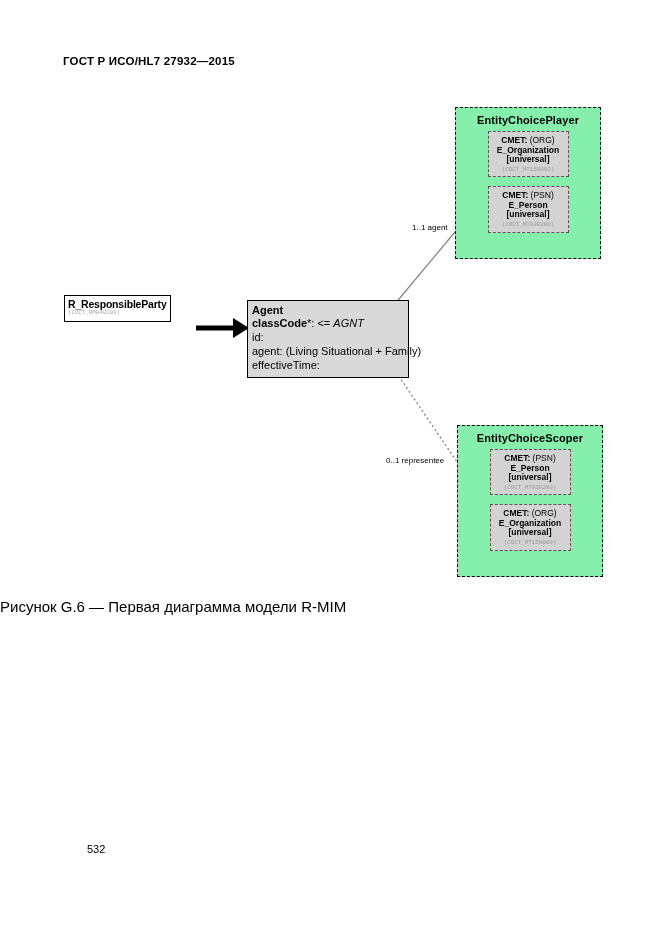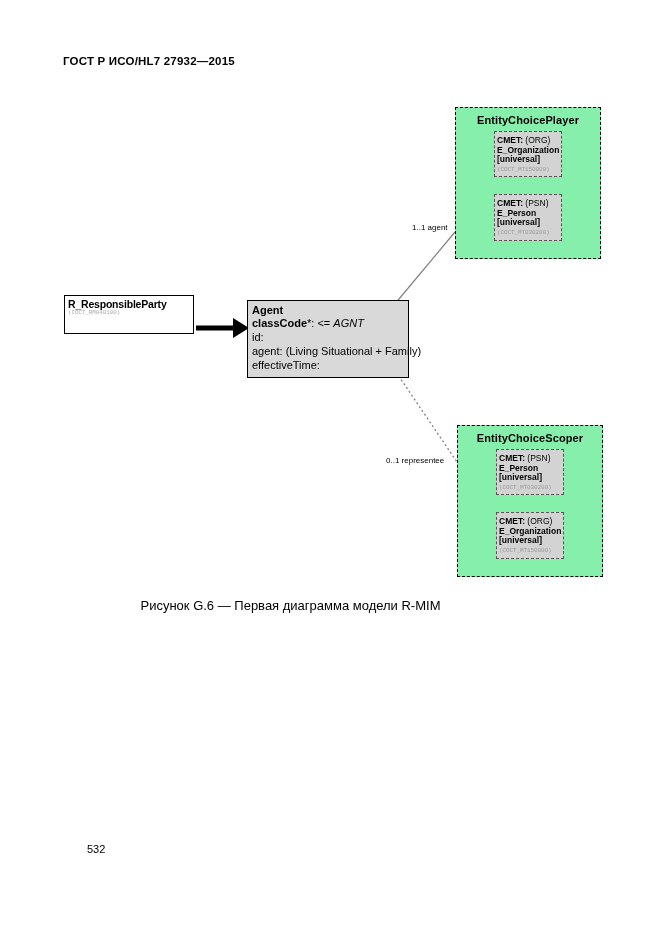--- a/index.html
+++ b/index.html
@@ -19,47 +19,48 @@
     font-size:11.5px;font-weight:bold;letter-spacing:.2px;
     white-space:nowrap;
   }
   .page-number{
     position:absolute;left:63px;top:843px;
     font-size:11px;
     padding-left:24px;
   }
   .figure-caption{
     position:absolute;left:0;top:598px;width:581px;
-    text-align:center;font-size:13px;
+    text-align:left;font-size:15px;
   }
 
   
   .canvas{position:absolute;left:0;top:0;width:661px;height:600px;}
   .canvas svg{position:absolute;left:0;top:0;}
 
   
   .choice-group{
     position:absolute;
     border:1.6px dashed #000;
     background:#86efac;
     box-sizing:border-box;
   }
   .choice-title{
     text-align:center;
     font-size:11px;font-weight:bold;
     margin-top:6px;margin-bottom:5px;
     letter-spacing:.1px;
   }
   .cmet-box{
-    margin:0 auto 17px auto;
-    width:68px;
+    margin:0 auto 9px auto;
+    width:81px;
     background:#d3d3d3;
     border:1.4px dashed #555;
     box-sizing:border-box;
     padding:4px 2px 3px 2px;
+    text-align:center;
     line-height:1.12;
   }
   .cmet-box .l1{font-size:8.5px;font-weight:bold;}
   .cmet-box .l1 .norm{font-weight:normal;}
   .cmet-box .l2{font-size:8.5px;font-weight:bold;}
   .cmet-box .l3{font-size:8.5px;font-weight:bold;}
   .cmet-box .code{
     font-family:"Liberation Mono", monospace;
     font-size:6px;color:#9a9a9a;margin-top:2px;letter-spacing:-.1px;
   }
@@ -72,25 +73,25 @@
     box-sizing:border-box;
     padding:3px 4px 4px 4px;
   }
   .agent-title{font-size:11px;font-weight:bold;margin-bottom:1px;}
   .agent-attr{font-size:11px;line-height:1.27;white-space:nowrap;}
   .agent-attr b{font-weight:bold;}
   .agent-attr i{font-style:italic;}
 
   
   .rp-box{
-    position:absolute;left:64px;top:295px;width:130px;
+    position:absolute;left:64px;top:295px;width:107px;
     background:#ffffff;
     border:1.8px solid #000;
     box-sizing:border-box;
-    padding:2px 3px 16px 3px;
+    padding:2px 3px 4px 3px;
   }
   .rp-title{font-size:10.5px;font-weight:bold;letter-spacing:-.2px;}
   .rp-code{
     font-family:"Liberation Mono", monospace;
     font-size:5.8px;color:#aaaaaa;margin-top:-1px;margin-bottom:1px;
   }
   .rp-desc{
     font-size:8.6px;font-weight:bold;text-align:center;line-height:1.3;
   }
 

